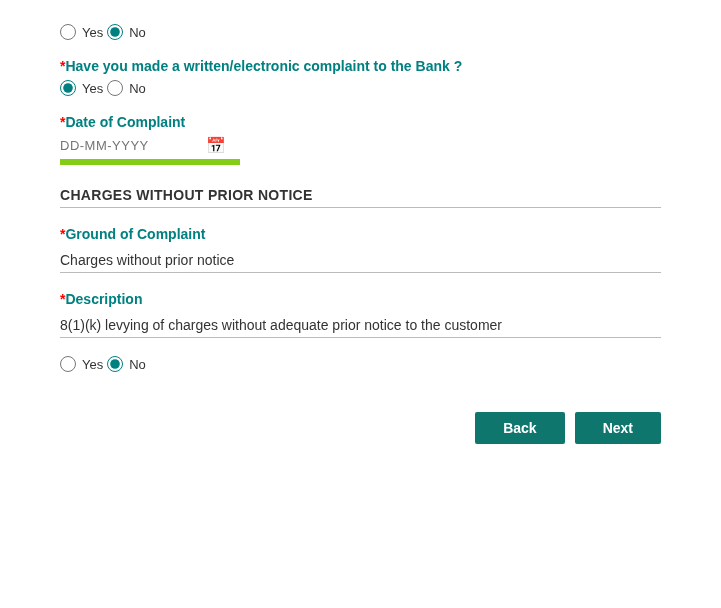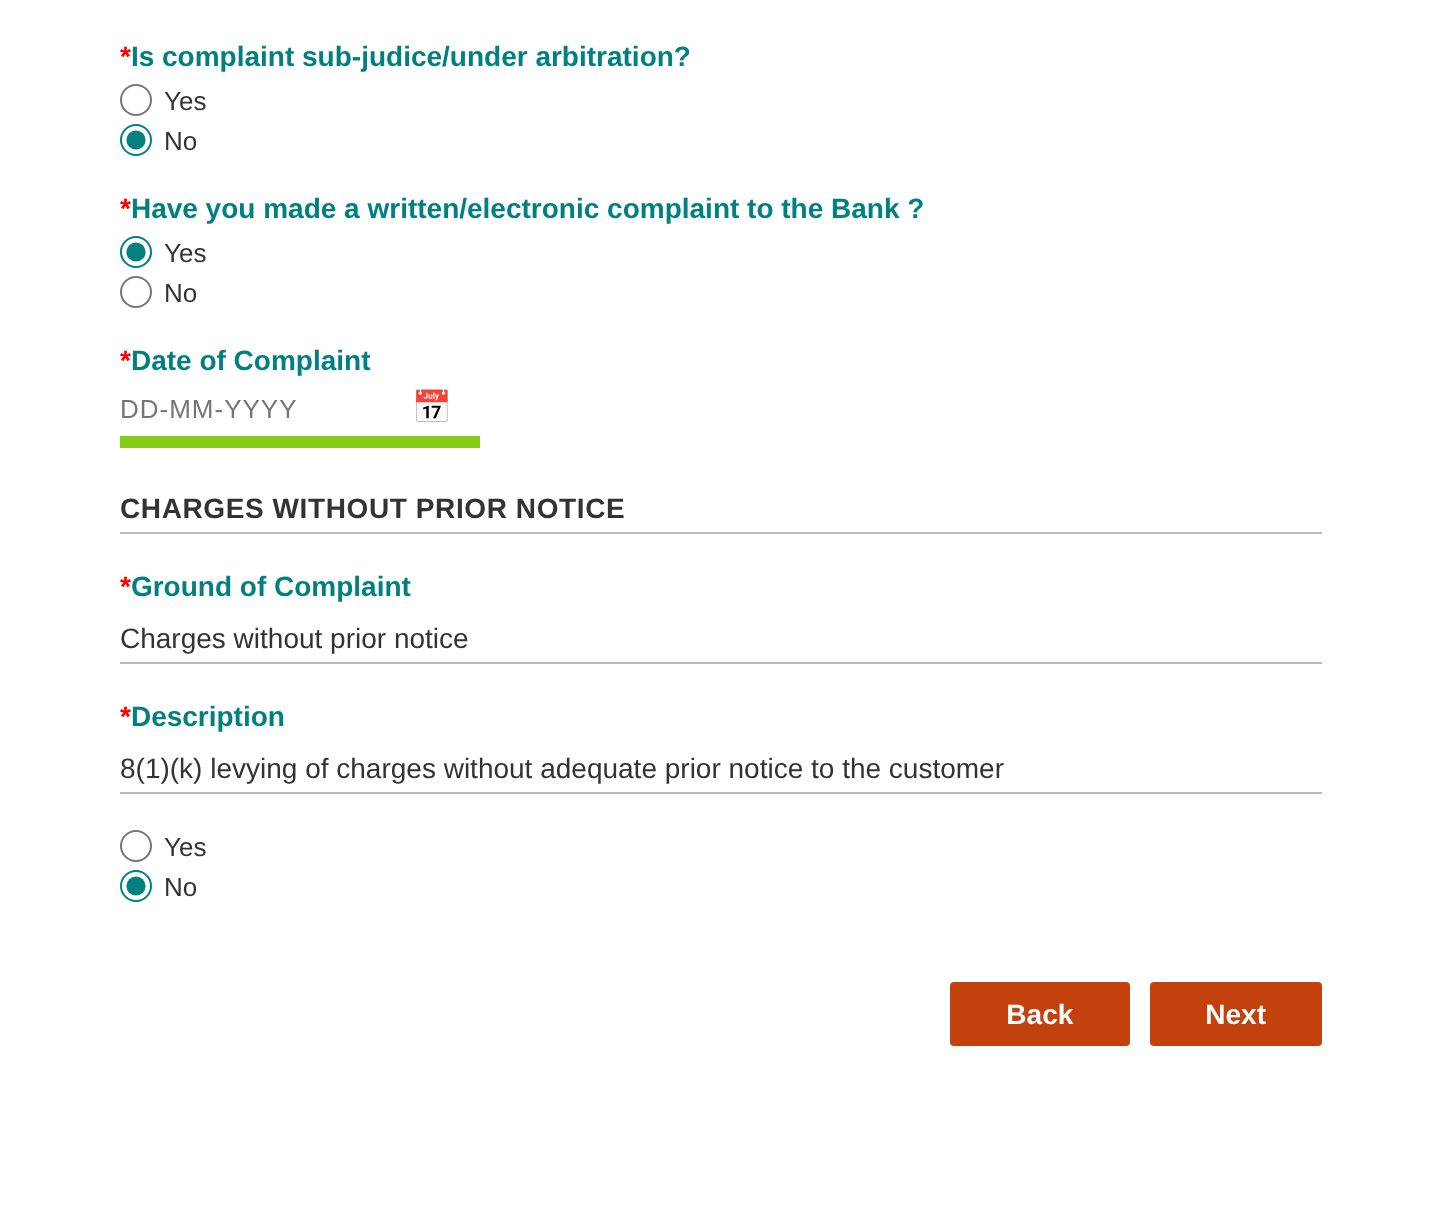--- a/index.html
+++ b/index.html
@@ -28,21 +28,21 @@
       margin-bottom: 6px;
       display: block;
     }
 
     .required-star {
       color: red;
     }
 
     .radio-group {
       display: flex;
-      flex-direction: column;
+      flex-direction: row;
       gap: 4px;
       margin-top: 4px;
     }
 
     .radio-option {
       display: flex;
       align-items: center;
       gap: 6px;
       cursor: pointer;
     }
@@ -113,31 +113,28 @@
     }
 
     .btn {
       padding: 8px 28px;
       font-size: 14px;
       font-weight: bold;
       border: none;
       cursor: pointer;
       border-radius: 2px;
       color: #fff;
-      background-color: #c2410c;
+      background-color: #0f766e;
       min-width: 70px;
     }
   </style>
 </head>
 <body>
 
 <div class="form-section">
-  <span class="field-label">
-    <span class="required-star">*</span><span>Is complaint sub-judice/under arbitration?</span>
-  </span>
   <div class="radio-group">
     <div class="radio-option">
       <input type="radio" id="sub_yes" name="sub_judice" value="Yes" style="">
       <label for="sub_yes">Yes</label>
     </div>
     <div class="radio-option">
       <input type="radio" id="sub_no" name="sub_judice" value="No" checked="" style="">
       <label for="sub_no">No</label>
     </div>
   </div>

